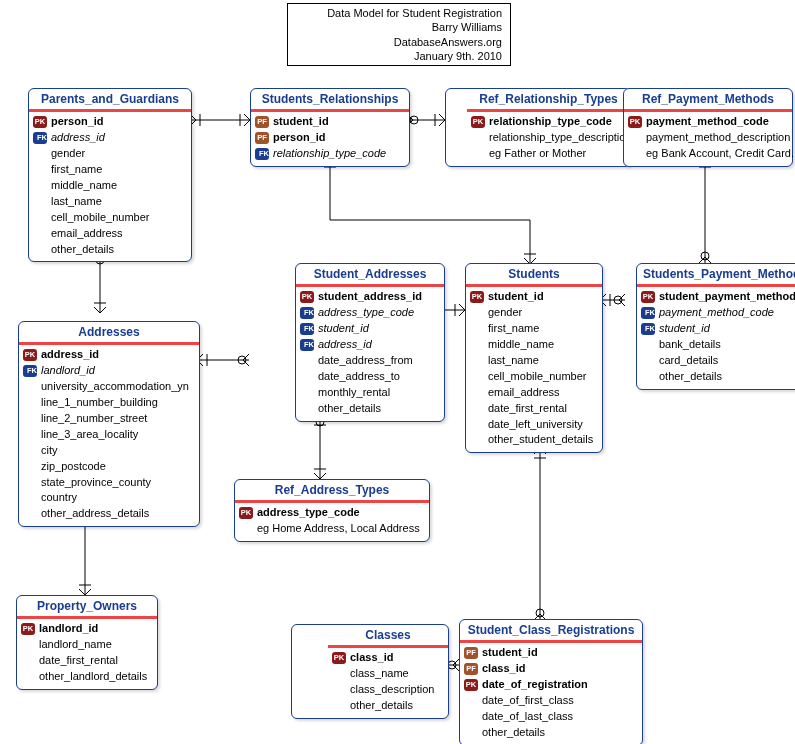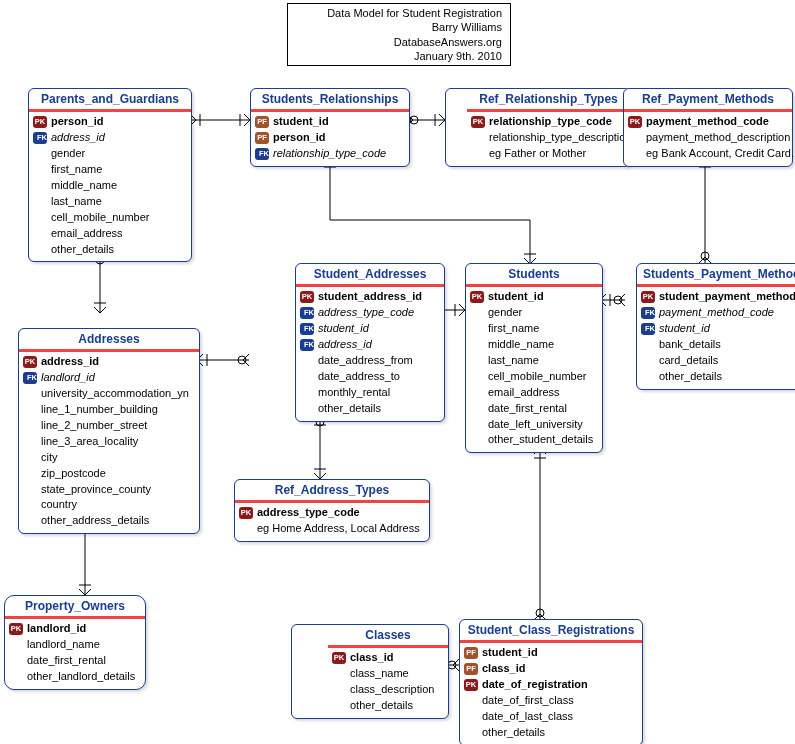--- a/index.html
+++ b/index.html
@@ -277,21 +277,21 @@
         <span class="key blank"></span>
         <span class="attr-name">payment_method_description</span>
       </div>
       <div class="attr">
         <span class="key blank"></span>
         <span class="attr-name">eg Bank Account, Credit Card.</span>
       </div>
     </div>
 </div>
 
-<div class="entity" style="left:18px; top:328px; width:180px;">
+<div class="entity" style="left:18px; top:321px; width:180px;">
   <div class="entity-header">Addresses</div>
   <div class="entity-body">
       <div class="attr">
         <span class="key pk">PK</span>
         <span class="attr-name bold">address_id</span>
       </div>
       <div class="attr">
         <span class="key fk">FK</span>
         <span class="attr-name italic">landlord_id</span>
       </div>
@@ -455,21 +455,21 @@
         <span class="key pk">PK</span>
         <span class="attr-name bold">address_type_code</span>
       </div>
       <div class="attr">
         <span class="key blank"></span>
         <span class="attr-name">eg Home Address, Local Address</span>
       </div>
     </div>
 </div>
 
-<div class="entity" style="left:4px; top:595px; width:140px;border-radius:10px;">
+<div class="entity" style="left:16px; top:595px; width:140px;">
   <div class="entity-header">Property_Owners</div>
   <div class="entity-body">
       <div class="attr">
         <span class="key pk">PK</span>
         <span class="attr-name bold">landlord_id</span>
       </div>
       <div class="attr">
         <span class="key blank"></span>
         <span class="attr-name">landlord_name</span>
       </div>

